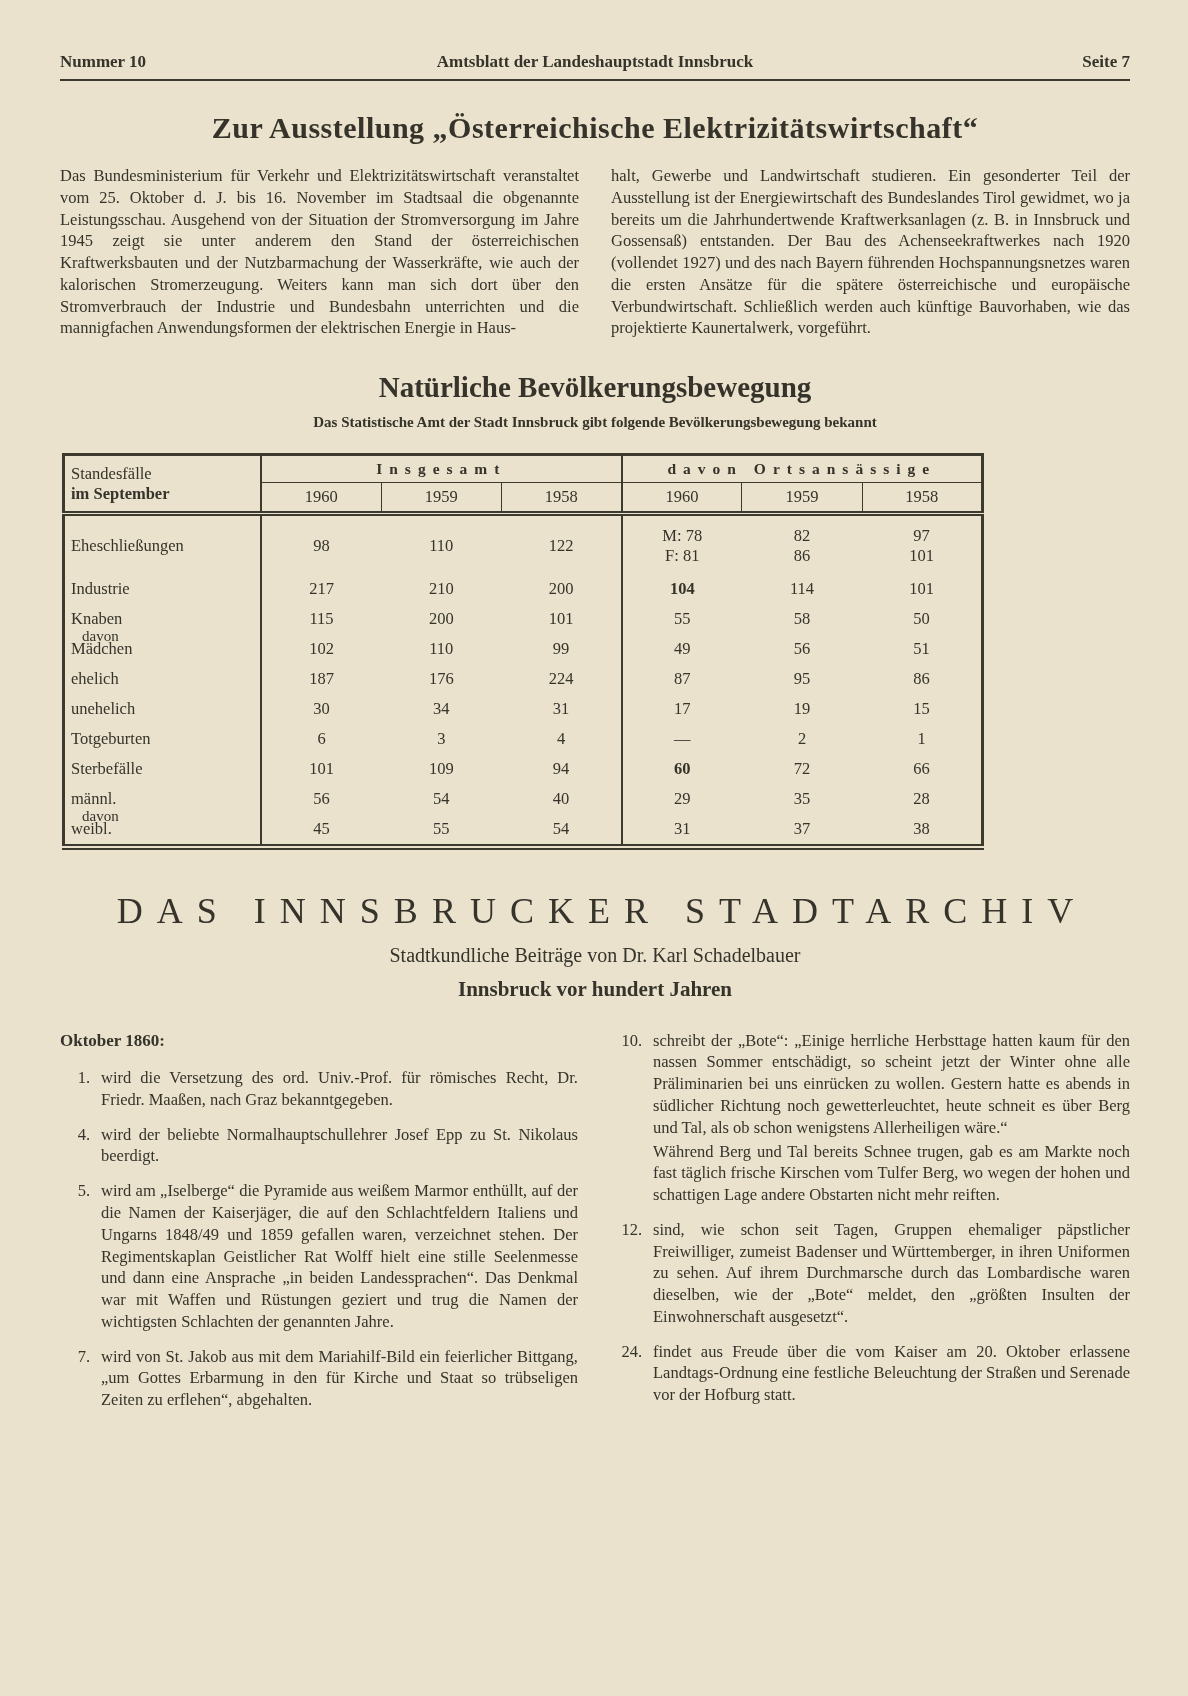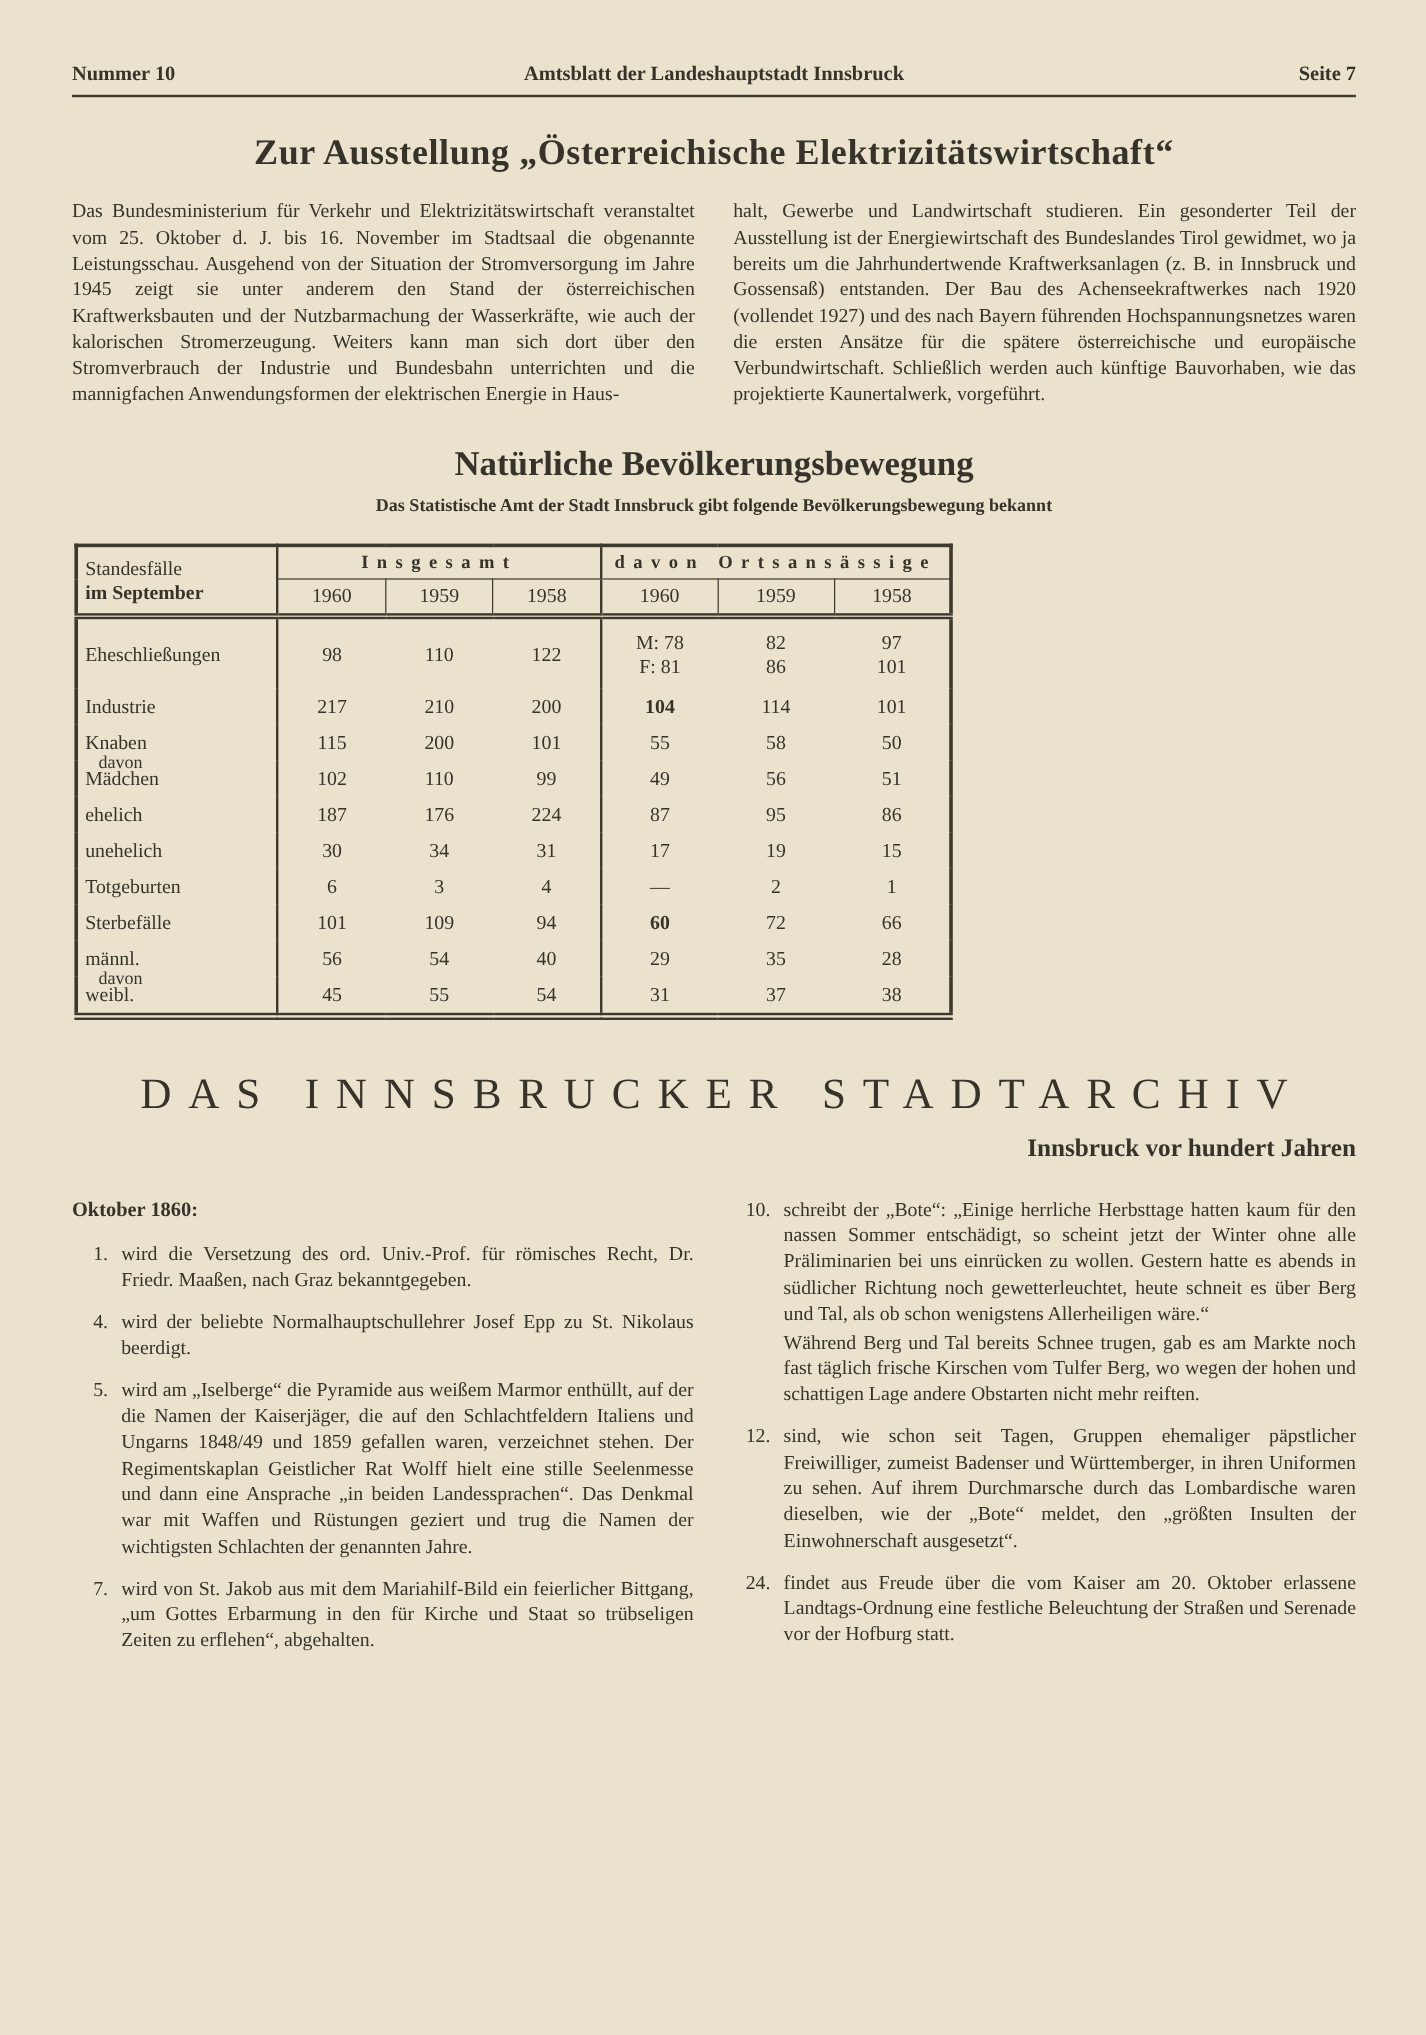--- a/index.html
+++ b/index.html
@@ -19,21 +19,21 @@
   
   .article-title { text-align: center; font-size: 30px; font-weight: bold; margin: 30px 0 20px; letter-spacing: .5px; }
   .two-col { display: flex; gap: 32px; }
   .body-col { flex: 1 1 0; font-size: 16.5px; line-height: 1.32; text-align: justify; }
 
   
   .pop-title { text-align: center; font-size: 29px; font-weight: bold; margin: 32px 0 10px; }
   .pop-subtitle { text-align: center; font-size: 15px; font-weight: bold; margin-bottom: 22px; }
 
   .pop-table {
-    border-collapse: collapse; width: 732px; margin-left: 2px;
+    border-collapse: collapse; width: 922px; margin-left: 2px;
     border: 3px solid #3c392f; border-bottom: 6px double #3c392f; font-size: 16.5px;
   }
   .pop-table th, .pop-table td { padding: 4px 6px; }
   .corner { width: 197px; border-right: 2px solid #3c392f; border-bottom: 5px double #3c392f; text-align: left; padding-left: 24px; font-weight: normal; vertical-align: middle; }
   .corner-l1 { display: block; }
   .corner-l2 { display: block; font-weight: bold; }
   .group { border-bottom: 1.5px solid #3c392f; font-weight: bold; letter-spacing: 7px; font-size: 15.5px; padding: 12px 0 8px; }
   .g2 { border-left: 2px solid #3c392f; }
   .yr { font-weight: normal; border-bottom: 5px double #3c392f; border-left: 1px solid #3c392f; width: 120px; padding: 8px 0; }
   .yr.grp { border-left: 2px solid #3c392f; }
@@ -43,21 +43,21 @@
   .lbl { position: relative; padding-left: 15px; }
   .ind1 { padding-left: 42px; }
   .ind2 { padding-left: 58px; }
   .val { text-align: center; white-space: pre-line; line-height: 1.2; }
   .b { font-weight: bold; }
   .davon { position: absolute; left: 17px; bottom: -0.75em; font-size: 15px; z-index: 2; }
 
   
   .archiv-title { text-align: center; font-size: 36px; font-weight: normal; letter-spacing: 14px; text-indent: 14px; margin: 40px 0 12px; }
   .archiv-subtitle { text-align: center; font-size: 20px; margin-bottom: 10px; }
-  .archiv-series { text-align: right; font-size: 21px; font-weight: bold; margin-bottom: 28px; }
+  .archiv-series { text-align: center; font-size: 21px; font-weight: bold; margin-bottom: 28px; }
   .archiv-cols { gap: 34px; }
   .date-heading { font-weight: bold; margin-bottom: 15px; font-size: 17px; }
   .arch-item { display: flex; margin-bottom: 13px; }
   .arch-item .num { flex: 0 0 30px; width: 30px; text-align: right; margin-right: 11px; }
   .entry-text { flex: 1; text-align: justify; }
   .entry-text p + p { margin-top: 2px; }
 </style>
 </head>
 <body>
 
@@ -190,20 +190,21 @@
           <td class="val">55</td>
           <td class="val">54</td>
           <td class="val grp">31</td>
           <td class="val">37</td>
           <td class="val">38</td>
         </tr>
       </tbody>
   </table>
 
   <h2 class="archiv-title">DAS INNSBRUCKER STADTARCHIV</h2>
+  <p class="archiv-subtitle">Stadtkundliche Beiträge von Dr. Karl Schadelbauer</p>
   <p class="archiv-series">Innsbruck vor hundert Jahren</p>
 
   <section class="two-col archiv-cols">
     <div class="body-col">
       <p class="date-heading">Oktober 1860:</p>
       <div id="archive-left">
           <div class="arch-item">
             <span class="num">1.</span>
             <div class="entry-text">
               <p>wird die Versetzung des ord. Univ.-Prof. für römisches Recht, Dr. Friedr. Maaßen, nach Graz bekanntgegeben.</p>

